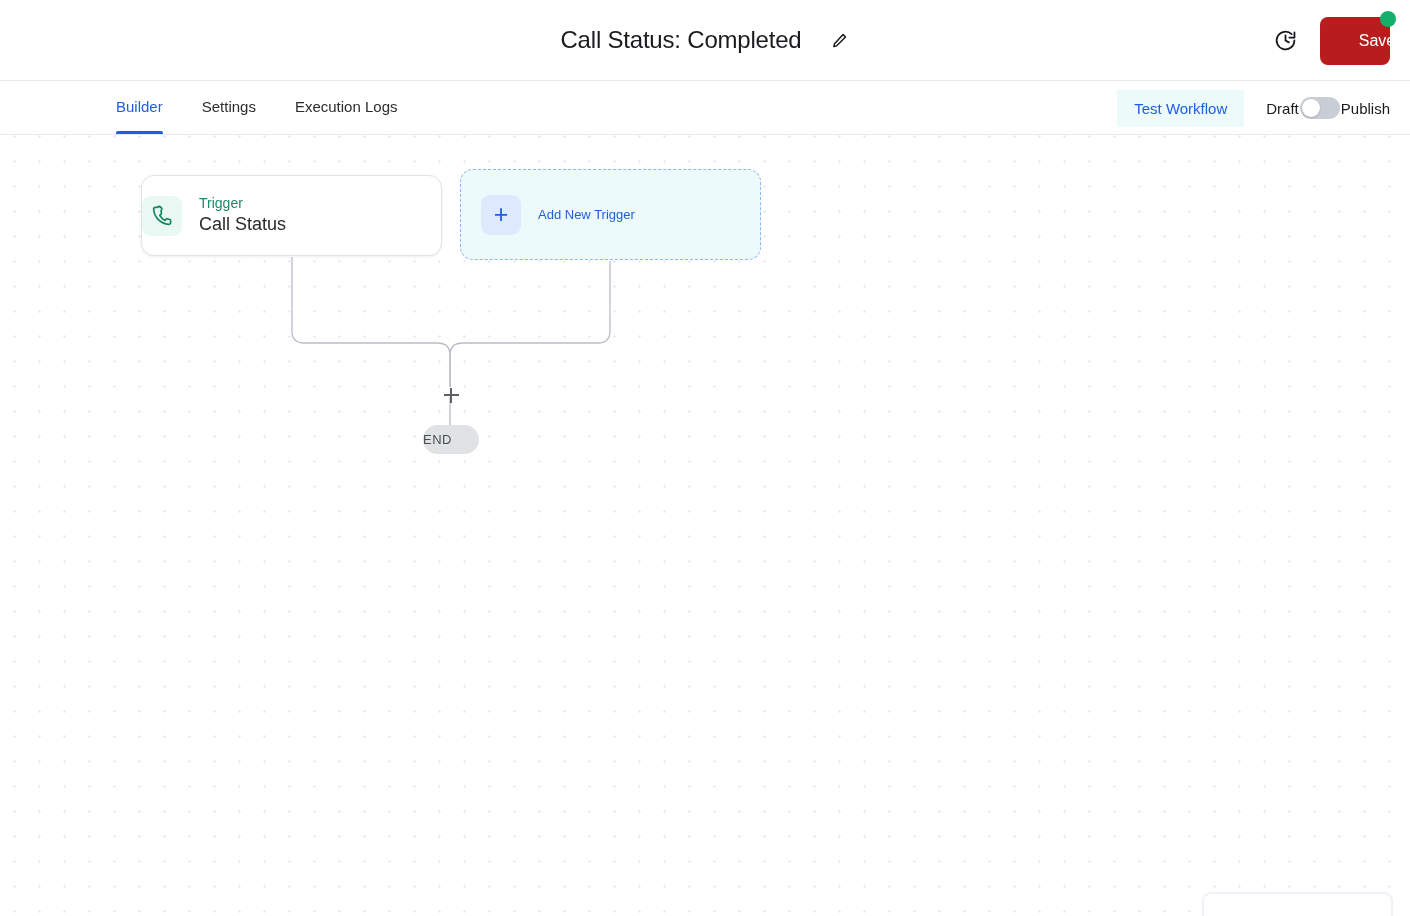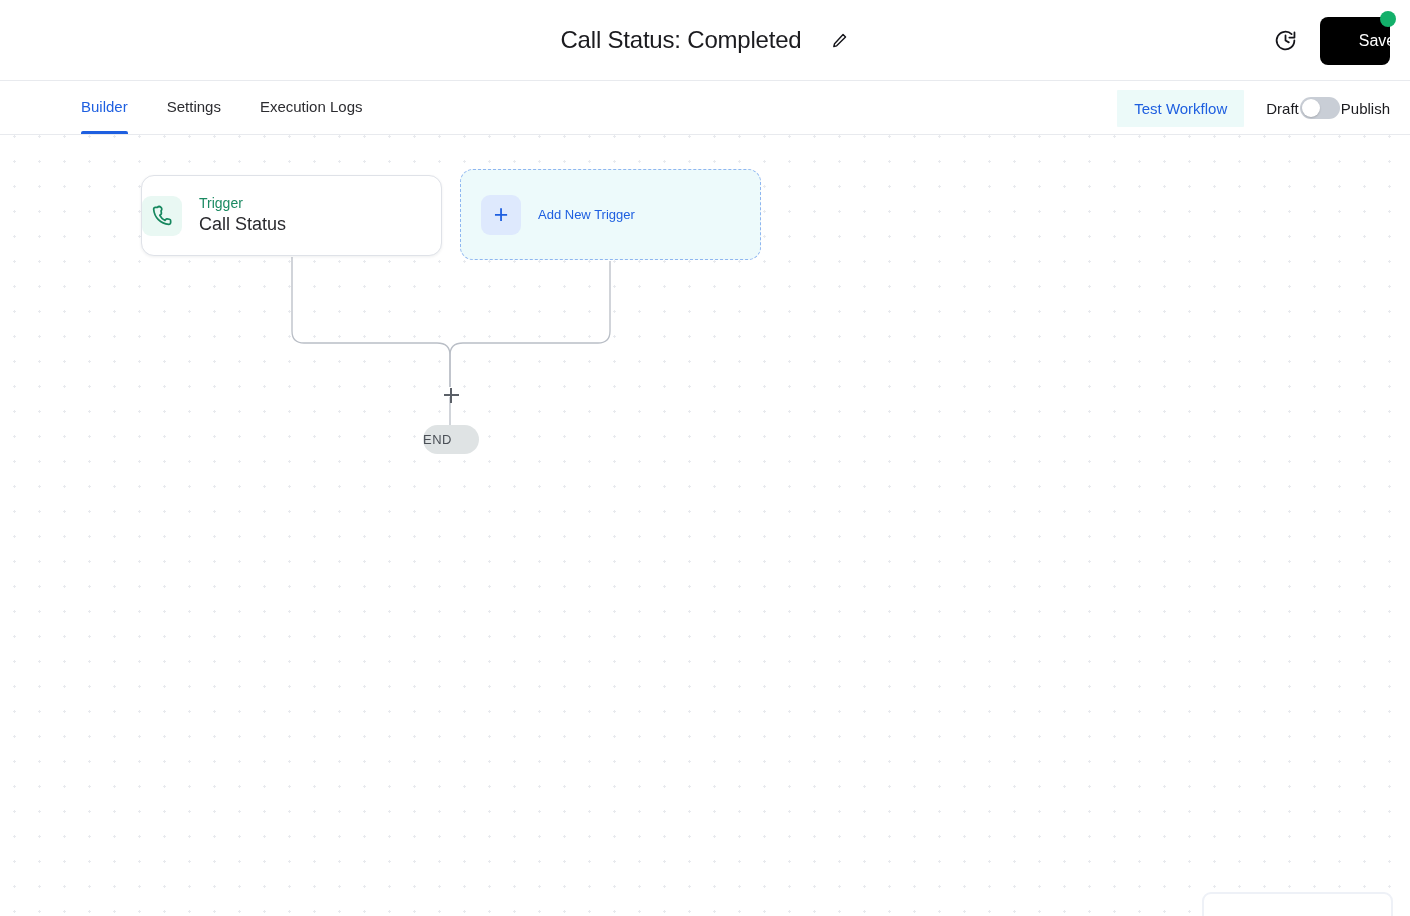--- a/index.html
+++ b/index.html
@@ -58,21 +58,21 @@
   }
 
   .history-icon {
     width: 26px; height: 26px;
     display: flex; align-items: center; justify-content: center;
     cursor: pointer;
   }
 
   .save-btn {
     position: relative;
-    background: #000000;
+    background: #b91c1c;
     color: #ffffff;
     font-size: 16px;
     border: none;
     border-radius: 8px;
     height: 48px;
     width: 70px;
     display: flex;
     align-items: center;
     justify-content: center;
     cursor: pointer;
@@ -88,21 +88,21 @@
   }
 
   
   .tabbar {
     position: relative;
     height: 54px;
     background: #ffffff;
     border-bottom: 1px solid #e8eaee;
     display: flex;
     align-items: stretch;
-    padding-left: 81px;
+    padding-left: 116px;
   }
 
   .tab {
     position: relative;
     display: flex;
     align-items: center;
     font-size: 15px;
     color: #2c2c30;
     margin-right: 39px;
     cursor: pointer;

